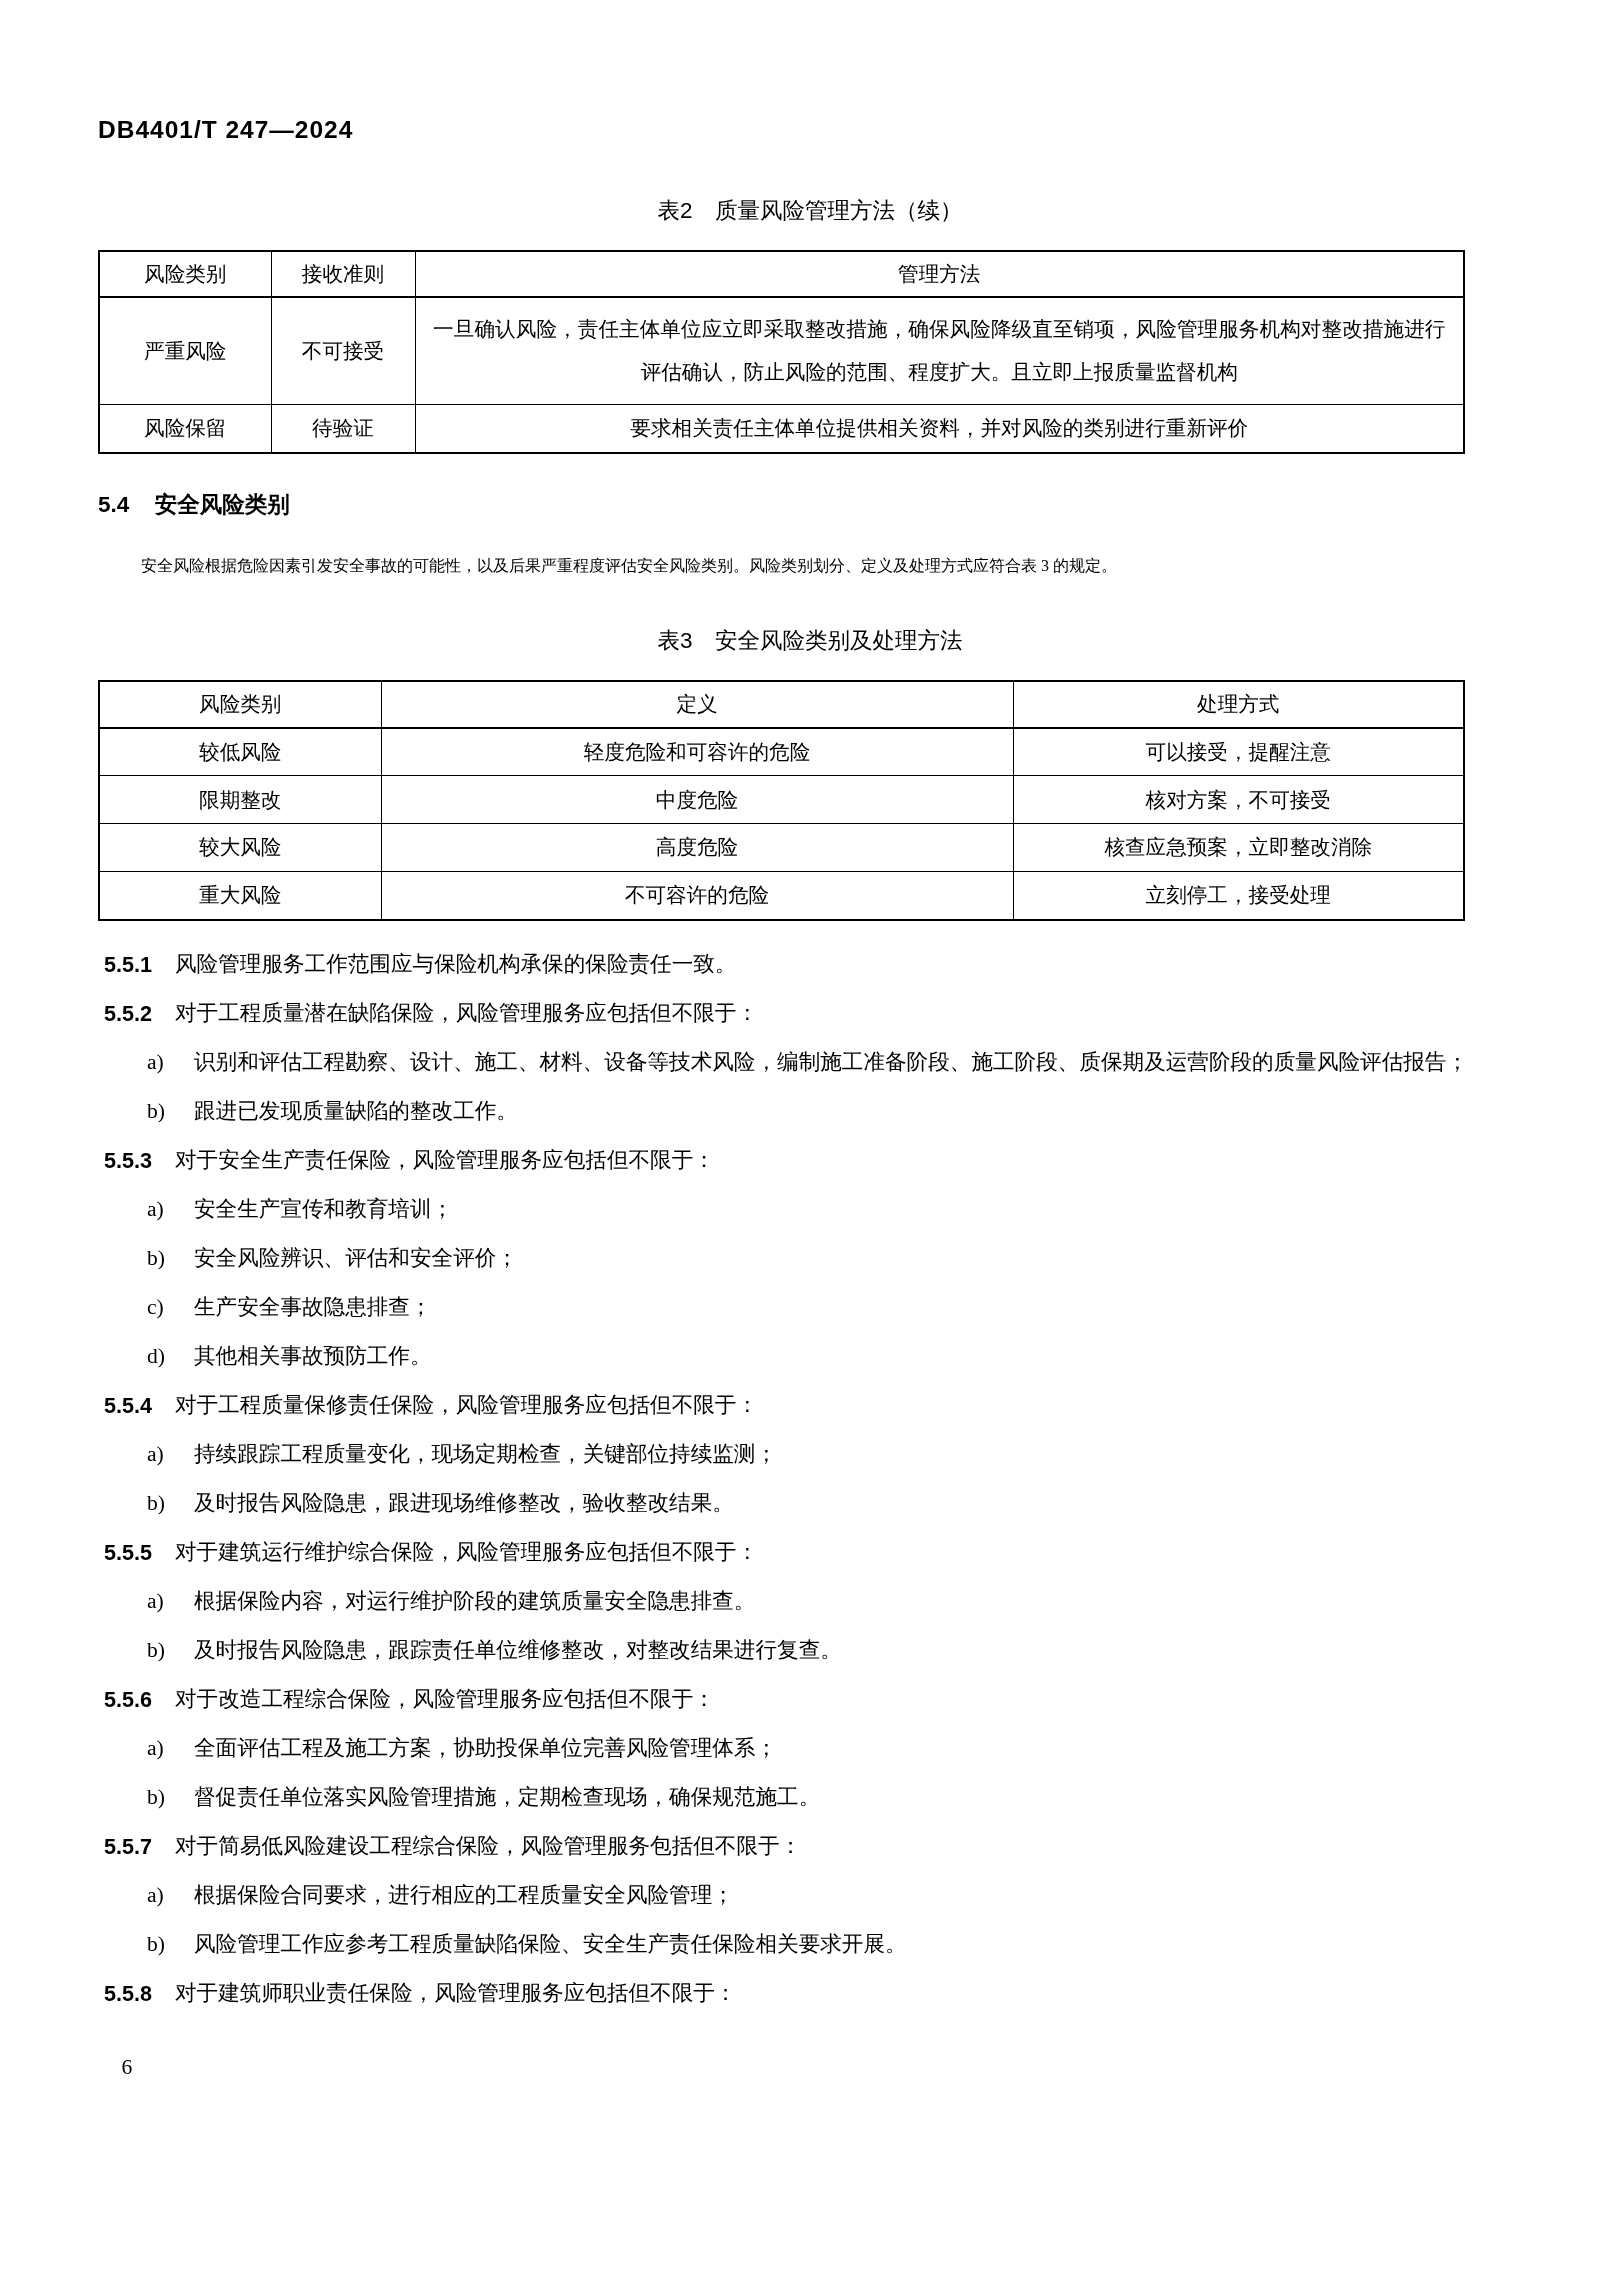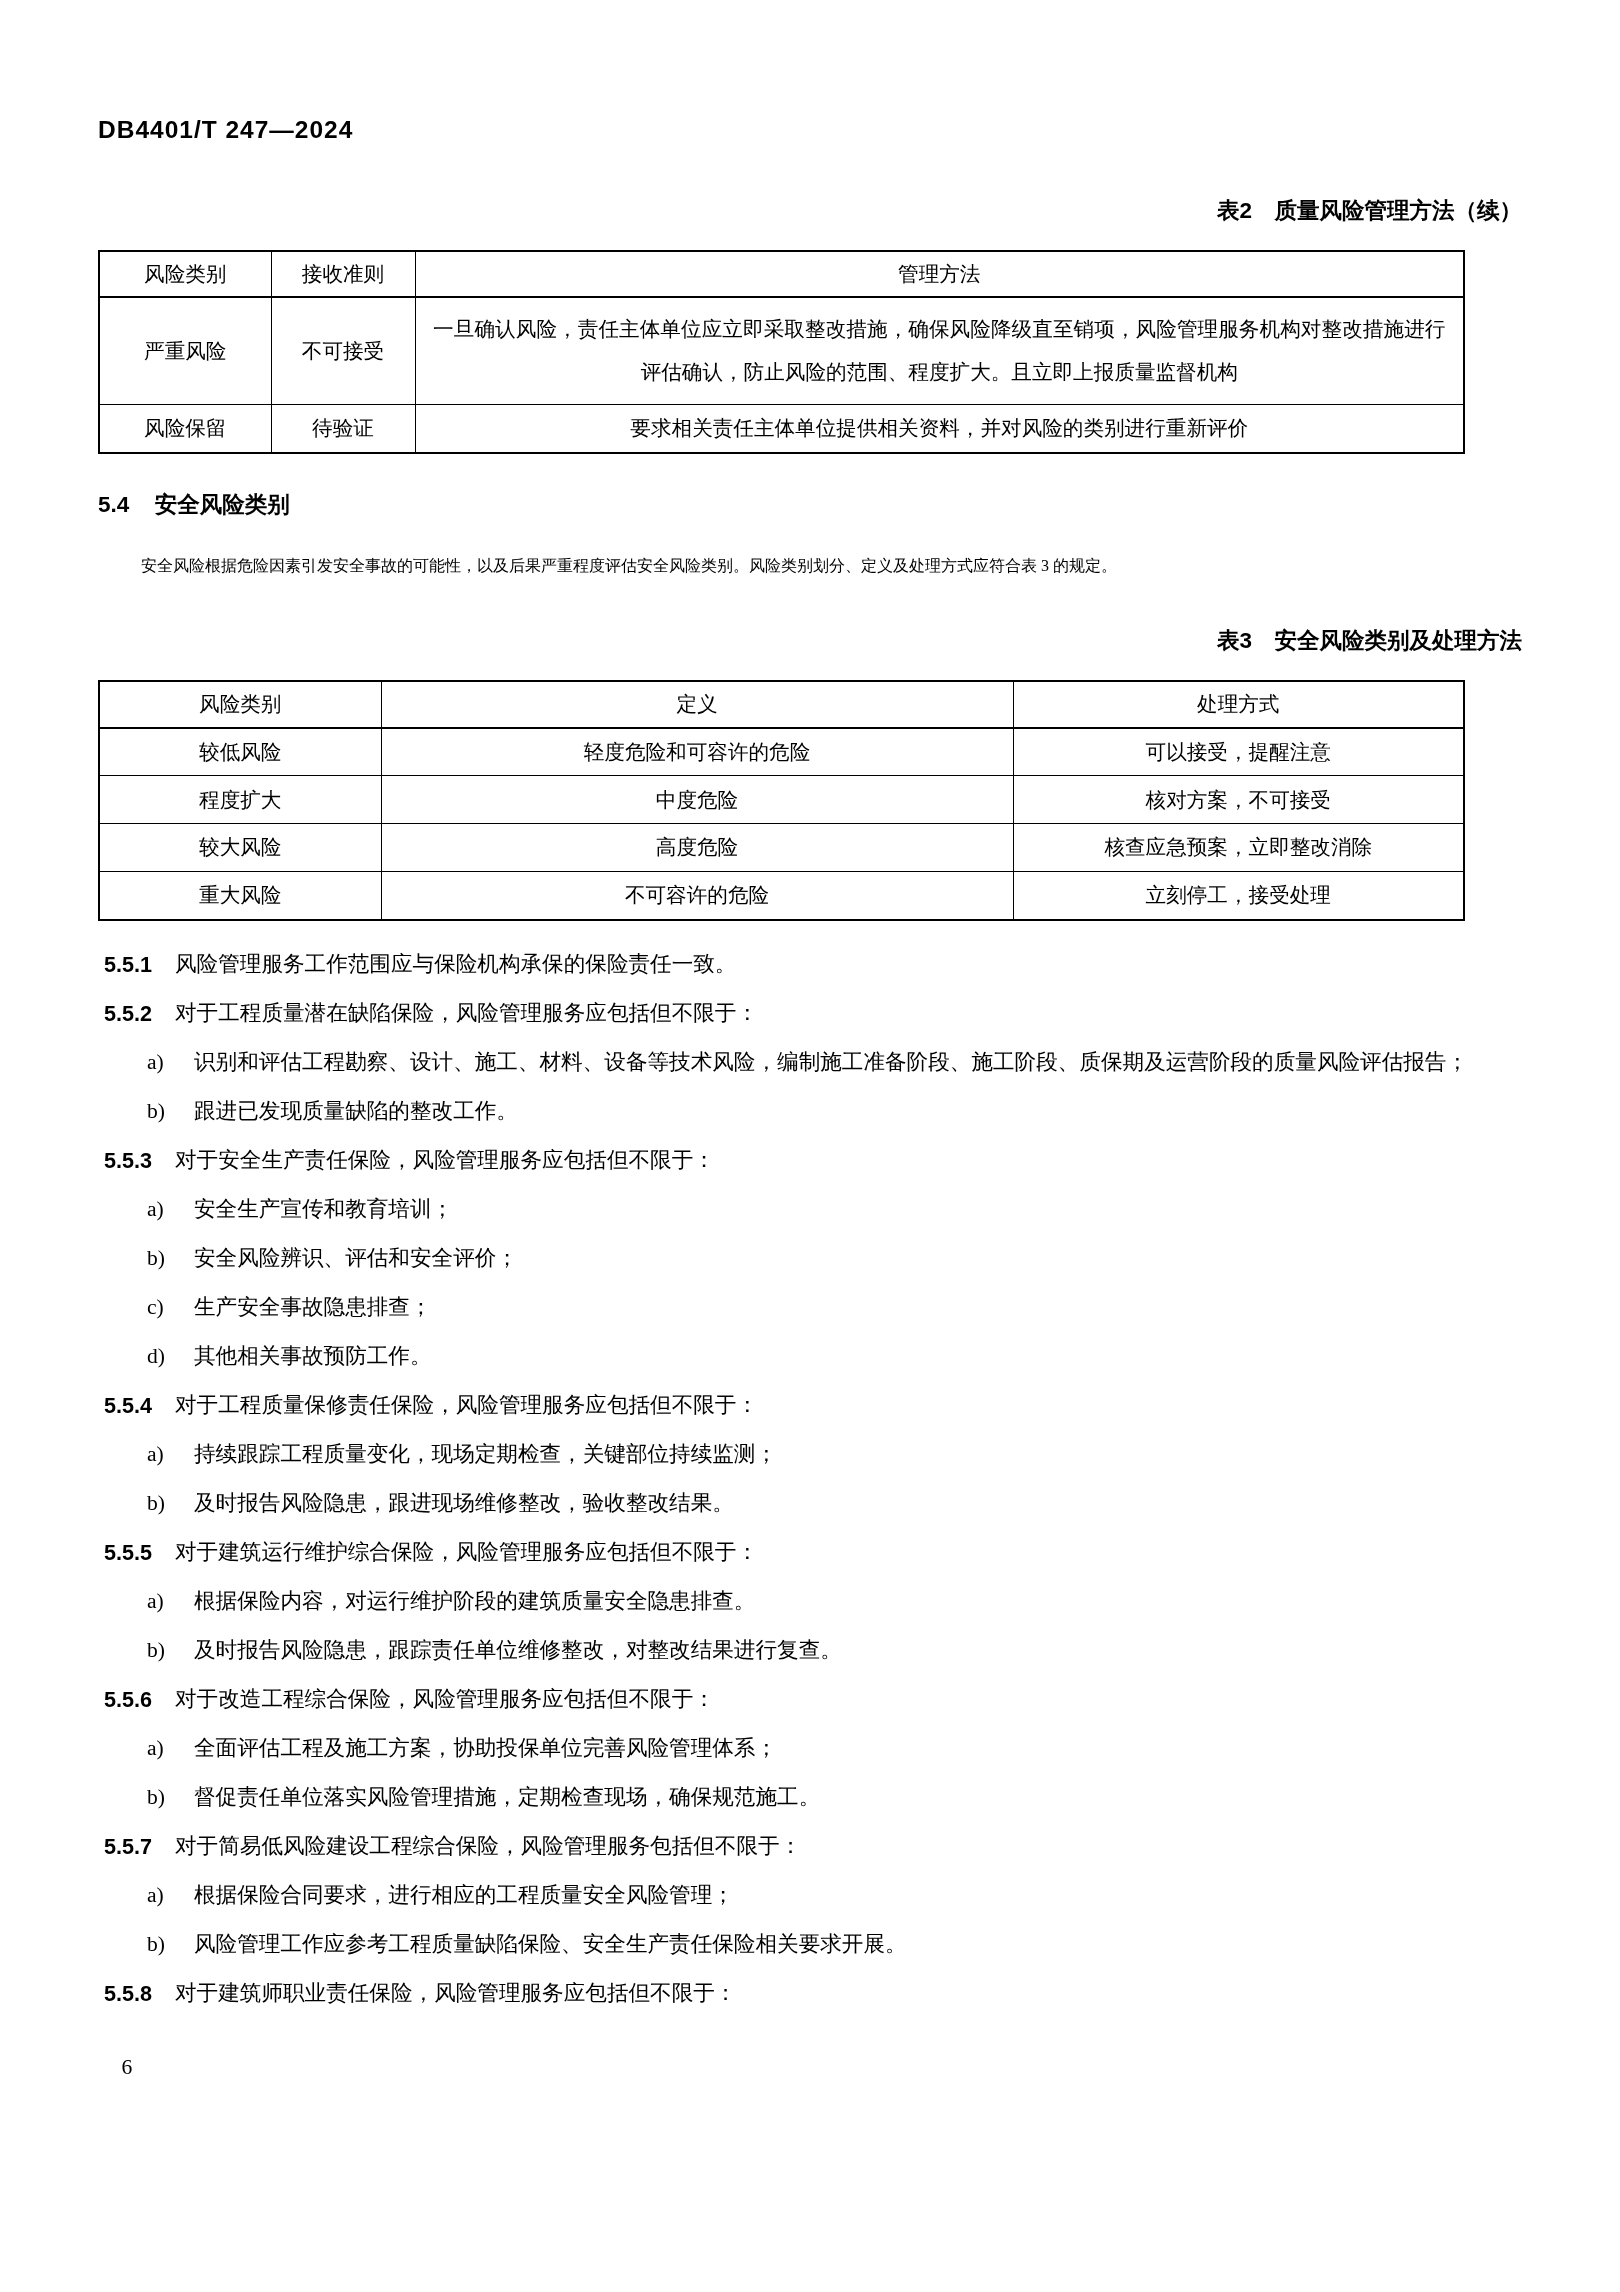--- a/index.html
+++ b/index.html
@@ -14,22 +14,22 @@
   .page { padding: 116px 98px 0 98px; box-sizing: border-box; }
 
   .doc-code {
     font-family: "Liberation Sans", "DejaVu Sans", sans-serif;
     font-weight: bold; font-size: 24.5px; letter-spacing: 1px;
     margin-bottom: 51px;
   }
 
   .table-caption {
     font-family: "Liberation Sans", "DejaVu Sans", sans-serif;
-    font-weight: bold; font-size: 22.5px;
-    text-align: right; margin: 0 0 23.5px 0;
+    font-weight: normal; font-size: 22.5px;
+    text-align: center; margin: 0 0 23.5px 0;
   }
 
   table.std {
     width: 1367px; margin: 0 auto 0 0;
     border-collapse: collapse; table-layout: fixed;
     font-size: 20.6px;
     border: 2.9px solid #000;
   }
   table.std th, table.std td {
     border: 1px solid #000;
@@ -135,21 +135,21 @@
         <th>处理方式</th>
       </tr>
     </thead>
     <tbody>
       <tr>
         <td>较低风险</td>
         <td>轻度危险和可容许的危险</td>
         <td>可以接受，提醒注意</td>
       </tr>
       <tr>
-        <td>程度扩大</td>
+        <td>限期整改</td>
         <td>中度危险</td>
         <td>核对方案，不可接受</td>
       </tr>
       <tr>
         <td>较大风险</td>
         <td>高度危险</td>
         <td>核查应急预案，立即整改消除</td>
       </tr>
       <tr>
         <td>重大风险</td>

